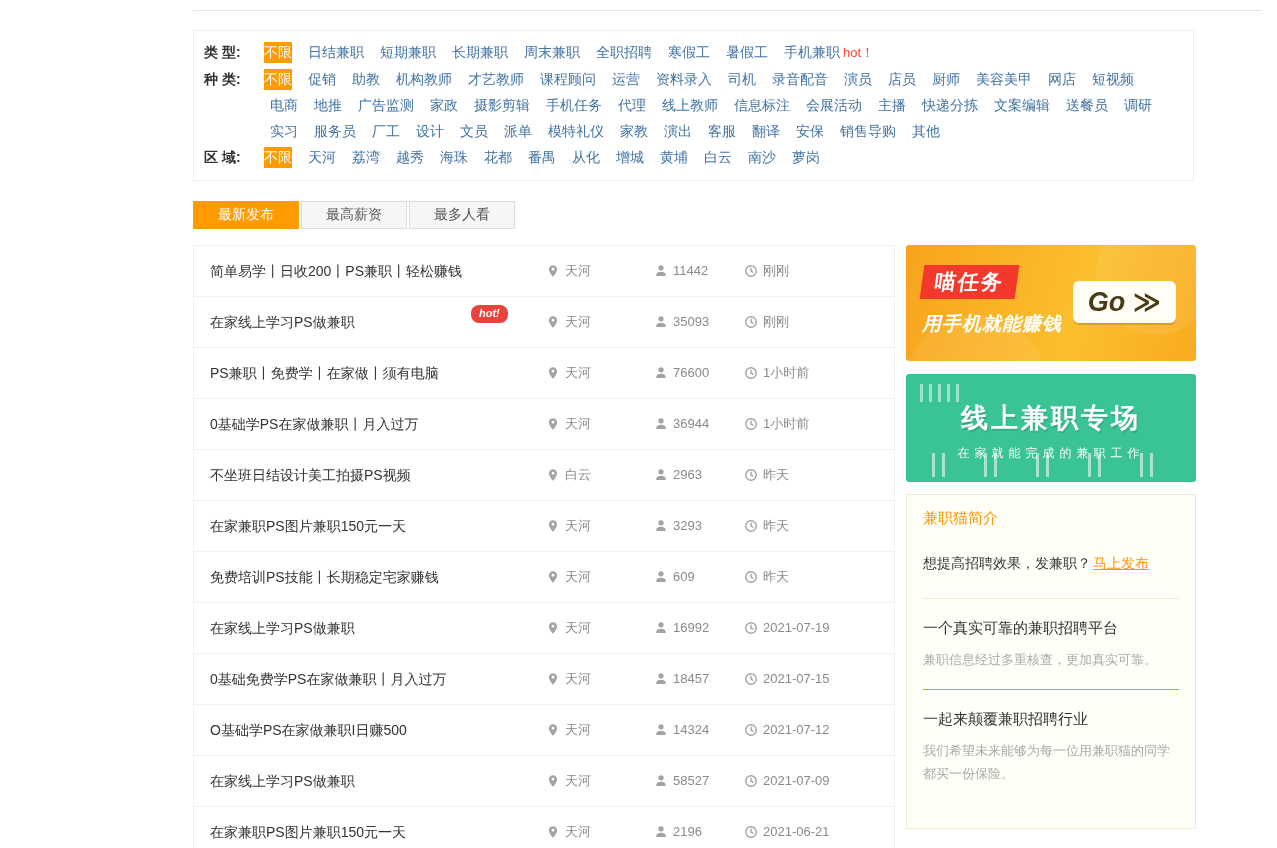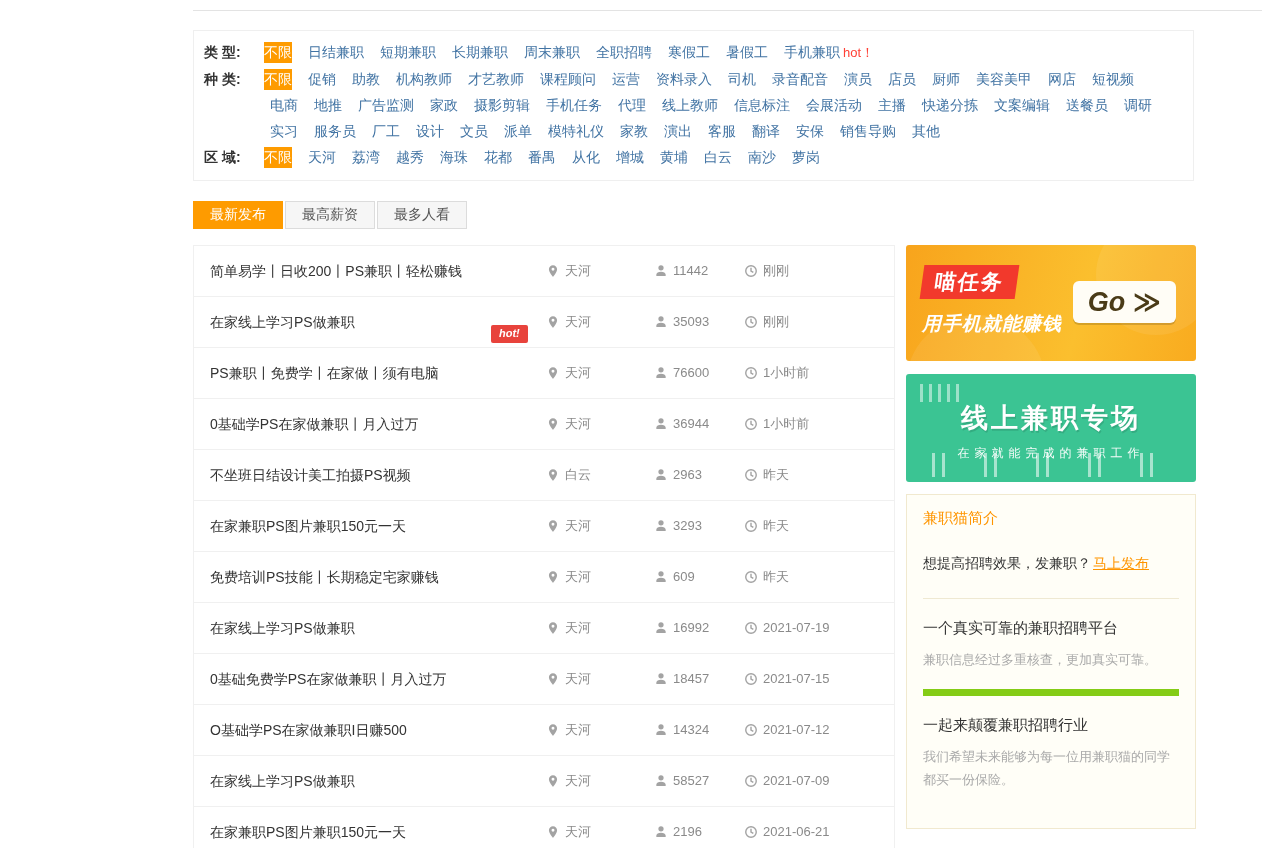--- a/index.html
+++ b/index.html
@@ -15,32 +15,32 @@
   .filter-box{border:1px solid #efefef;padding:8px 8px 10px 8px;background:#fff;}
   .filter-row{display:flex;font-size:14px;line-height:26px;}
   .filter-label{flex:none;width:58px;font-weight:bold;color:#333;padding-left:2px;}
   .filter-options{flex:1;}
   .chip{display:inline-block;background:#fe9b00;color:#fff;padding:0 0;line-height:21px;margin:0 8px 0 2px;cursor:pointer;}
   .flink{color:#4173a3;margin:0 8px;white-space:nowrap;display:inline-block;cursor:pointer;}
   .hot-suffix{color:#ff4136;font-size:13px;margin-left:-5px;}
 
   
   .sort-tabs{margin-top:20px;}
-  .tab{display:inline-block;text-align:center;padding:4px 16px;background:#f6f6f6;border:1px solid #dcdcdc;
+  .tab{display:inline-block;text-align:center;padding:4px 24px;background:#f6f6f6;border:1px solid #dcdcdc;
        color:#555;font-size:14px;margin-right:2px;cursor:pointer;}
   .tab.active{background:#fe9b00;border-color:#fe9b00;color:#fff;}
 
   
   .main{display:flex;margin-top:16px;align-items:flex-start;}
   .job-list{width:700px;flex:none;border:1px solid #f0f0f0;border-bottom:0;background:#fff;}
   .job-row{position:relative;height:50px;line-height:50px;border-bottom:1px solid #f0f0f0;
            font-size:14px;color:#333;padding-left:16px;cursor:pointer;background:#fff;}
   .job-title{display:inline-block;}
-  .hot-badge{position:absolute;left:277px;top:28px;line-height:15px;background:#e8433c;color:#fff;
-             font-size:11px;font-style:italic;font-weight:bold;padding:1px 8px 2px;border-radius:2px;margin-left:20px;}
+  .hot-badge{position:absolute;left:277px;top:8px;line-height:15px;background:#e8433c;color:#fff;
+             font-size:11px;font-style:italic;font-weight:bold;padding:1px 8px 2px;border-radius:8px;}
   .meta{position:absolute;top:0;height:50px;display:flex;align-items:center;color:#999;font-size:13px;}
   .meta i{font-style:normal;margin-left:5px;color:#8a8a8a;}
   .meta.loc{left:352px;}
   .meta.views{left:460px;}
   .meta.time{left:550px;}
   .mi{width:14px;height:14px;flex:none;}
 
   
   .sidebar{width:290px;margin-left:11px;flex:none;}
   .banner{border-radius:3px;position:relative;overflow:hidden;cursor:pointer;}
@@ -60,21 +60,21 @@
   .ladders{position:absolute;bottom:5px;left:10px;right:10px;height:24px;opacity:.55;
            background:repeating-linear-gradient(90deg,transparent 0 16px,#fff 16px 19px,transparent 19px 26px,#fff 26px 29px,transparent 29px 52px);}
   .green-dots{position:absolute;top:10px;left:14px;width:40px;height:18px;opacity:.5;
            background:repeating-linear-gradient(90deg,#fff 0 3px,transparent 3px 9px);}
 
   .intro-box{margin-top:12px;border:1px solid #f1e9cf;background:#fffef7;padding:14px 16px 0;
              min-height:335px;box-sizing:border-box;}
   .intro-title{color:#ff9500;font-size:15px;}
   .intro-prompt{margin-top:27px;padding-bottom:25px;border-bottom:1px solid #efe9d2;font-size:14px;color:#333;}
   .intro-link{color:#ff9500;text-decoration:underline;cursor:pointer;margin-left:2px;}
-  .intro-item{padding:20px 0 18px;border-bottom:7px solid #84cc16;}
+  .intro-item{padding:20px 0 18px;border-bottom:1px solid #84cc16;}
   .intro-item:last-child{border-bottom:0;}
   .item-title{font-size:15px;color:#333;}
   .item-desc{margin-top:10px;font-size:13px;color:#aaa;line-height:23px;}
 </style>
 </head>
 <body>
 
 <div class="top-rule"></div>
 
 <div class="content">

